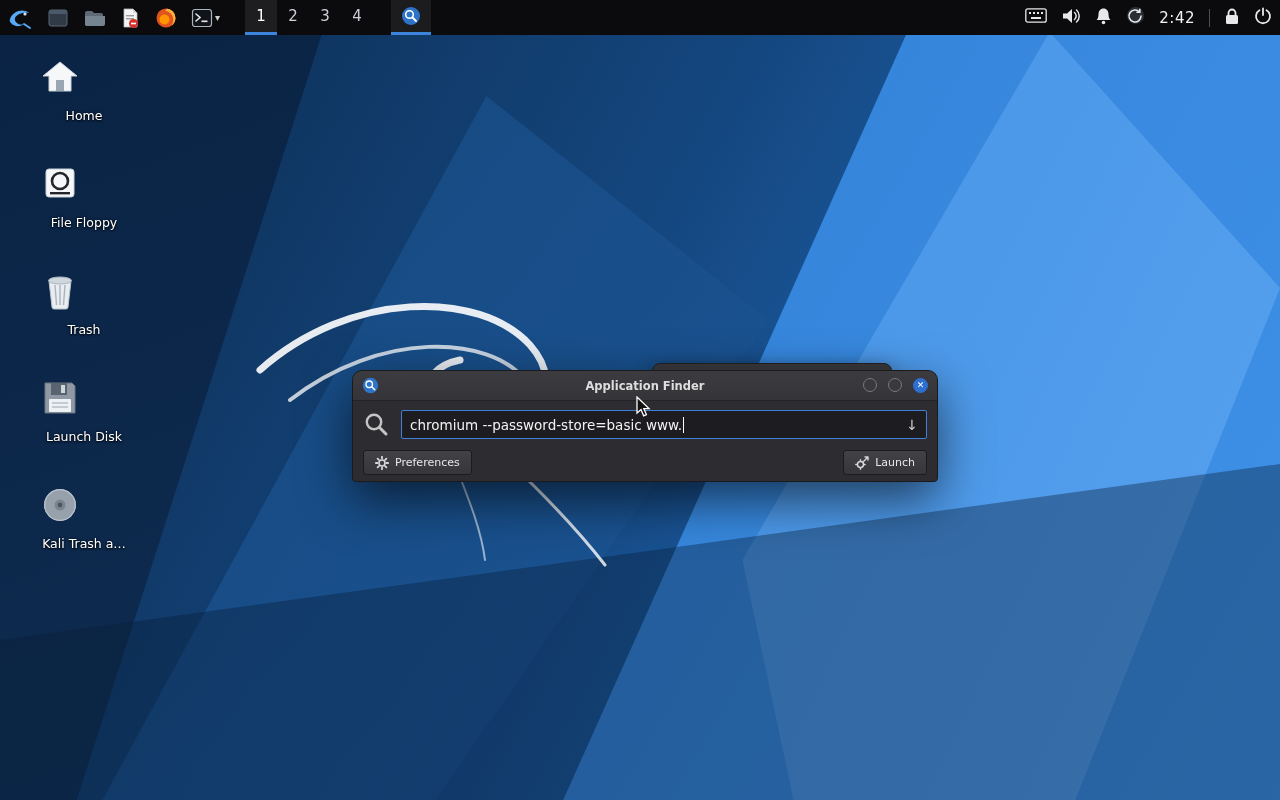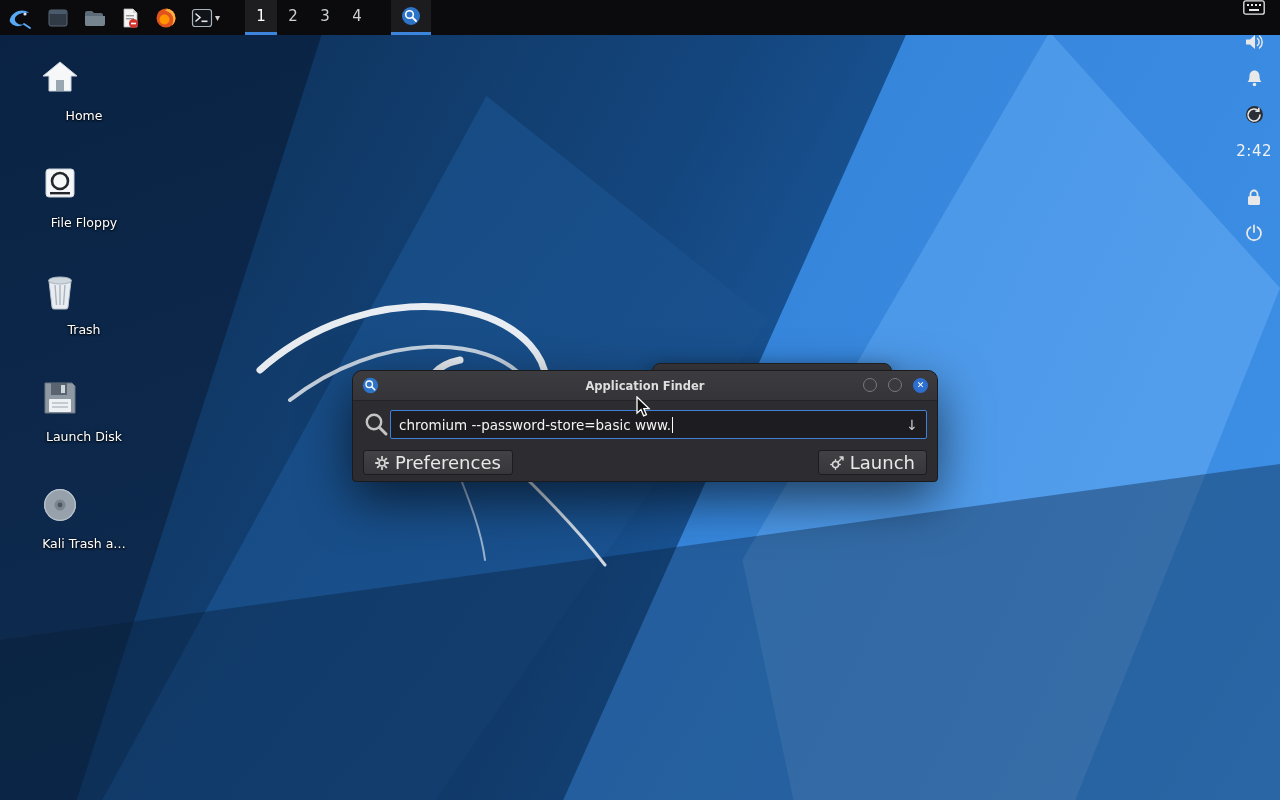--- a/index.html
+++ b/index.html
@@ -20,21 +20,21 @@
     clip-path:polygon(58% 70%,82% 4%,100% 36%,84% 100%,62% 100%); opacity:.9; }
   .wp-bottom { background:rgba(7,28,56,.38);
     clip-path:polygon(0 80%,100% 58%,100% 100%,0 100%); }
   .wp-swirl { position:absolute; left:230px; top:250px; }
   .wp-ticks { position:absolute; left:875px; top:28px; }
 
   
   .panel { position:absolute; left:0; top:0; width:1280px; height:35px; z-index:50;
     background:#0b0b0e; display:flex; align-items:center; color:#e8e8e8; }
   .panel-left { display:flex; align-items:center; height:100%; }
-  .panel-right { margin-left:auto; display:flex; align-items:center; height:100%; padding-right:8px; gap:14px;flex-direction:column; }
+  .panel-right { margin-left:auto; display:flex; align-items:center; height:100%; padding-right:8px; gap:14px; }
   .p-item { display:flex; align-items:center; justify-content:center; height:100%; padding:0 7px; cursor:default; }
   .ws-cell { width:32px; height:100%; display:flex; align-items:center; justify-content:center;
     color:#cdd1d6; font-size:15px; border-bottom:3px solid transparent; }
   .ws-cell.active { background:rgba(255,255,255,.08); border-bottom:3px solid #3d84dd; color:#fff; }
   .task-btn { height:100%; padding:0 10px; display:flex; align-items:center;
     background:rgba(255,255,255,.07); border-bottom:3px solid #3d84dd; }
   .clock { font-size:15px; color:#f2f2f2; letter-spacing:.5px; }
   .p-sep { width:1px; height:18px; background:rgba(255,255,255,.28); }
   .caret { color:#cfcfcf; font-size:10px; margin-left:2px; }
 
@@ -54,30 +54,30 @@
     background:#2d2d31; border:1px solid #1a1a1d; border-radius:10px 10px 4px 4px;
     box-shadow:0 18px 50px rgba(0,0,0,.6); }
   .titlebar { height:30px; background:linear-gradient(#3c3c40,#353539); border-bottom:1px solid #242427;
     border-radius:9px 9px 0 0; display:flex; align-items:center; padding:0 9px; position:relative; }
   .title-text { position:absolute; left:0; right:0; text-align:center; font-size:11.5px; font-weight:bold; color:#dedede; }
   .win-btns { margin-left:auto; display:flex; gap:11px; z-index:2; }
   .win-circle { width:14px; height:14px; border-radius:50%; background:#3a3a3e; border:1.5px solid #78787c; }
   .win-close { width:15px; height:15px; border-radius:50%; background:#2d6fd1; border:1.5px solid #2d6fd1;
     display:flex; align-items:center; justify-content:center; color:#fff; font-size:9px; font-weight:bold; line-height:1; }
   .finder-body { padding:9px 10px 8px 10px; }
-  .search-row { display:flex; align-items:center; }
+  .search-row { display:flex; align-items:center; gap:11px; }
   .entry { flex:1; height:29px; background:#1d1d21; border:1px solid #3f81d8; border-radius:2px;
     display:flex; align-items:center; padding:0 8px; color:#f2f2f2; font-size:13.5px; }
   .entry .qtext { white-space:pre; }
   .text-caret { width:1px; height:16px; background:#ffffff; margin-left:1px; animation:blink 1.1s steps(1) infinite; }
   @keyframes blink { 50% { opacity:0; } }
   .entry .combo-arrow { margin-left:auto; color:#d0d0d0; font-size:14px; padding-left:8px; }
   .btn-row { margin-top:11px; display:flex; justify-content:space-between; }
   .xfce-btn { display:flex; align-items:center; gap:6px; background:linear-gradient(#414146,#37373b);
-    border:1px solid #1c1c1f; border-radius:3px; color:#e8e8e8; font-size:18px; padding:3px 11px; height:25px; cursor:default; }
+    border:1px solid #1c1c1f; border-radius:3px; color:#e8e8e8; font-size:11px; padding:3px 11px; height:25px; cursor:default; }
 
   .cursor { position:absolute; left:636px; top:396px; z-index:99; pointer-events:none; }
 </style>
 </head>
 <body>
 
 <div class="wallpaper">
   <div class="wp-shape wp-dark-left"></div>
   <div class="wp-shape wp-mid"></div>
   <div class="wp-shape wp-bright"></div>

